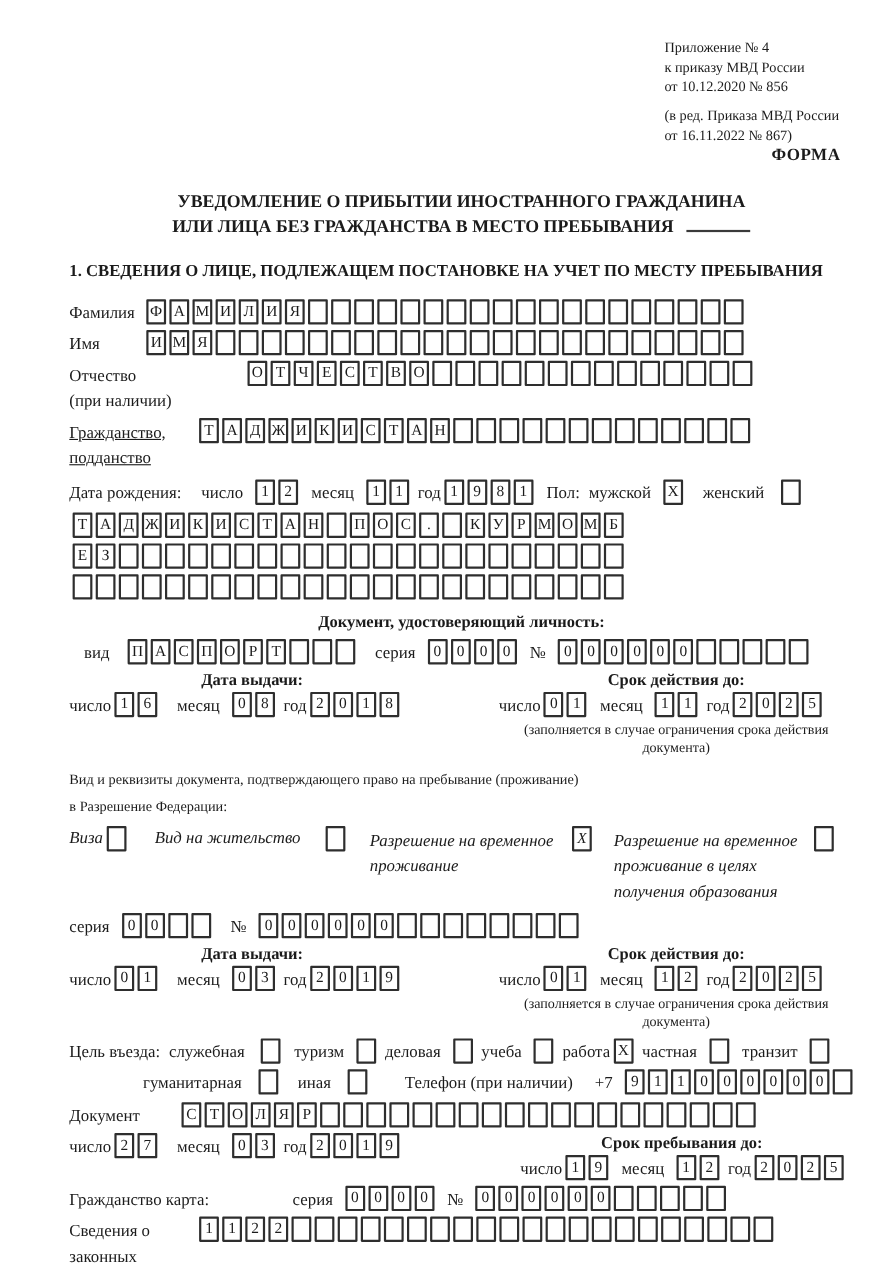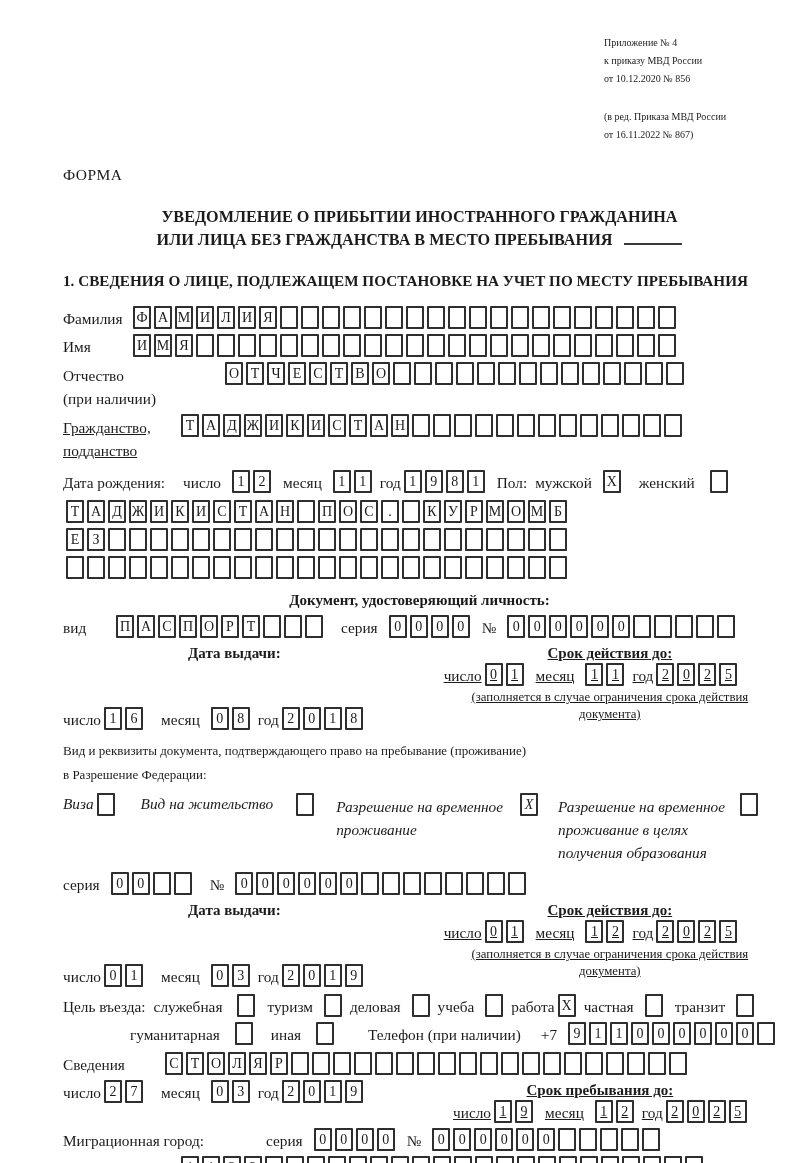--- a/index.html
+++ b/index.html
@@ -1,56 +1,56 @@
 <!DOCTYPE html>
 <html><head>
 <meta charset="utf-8">
 <style>
   * { box-sizing: border-box; margin: 0; padding: 0; }
   html,body { background:#ffffff; }
   body { font-family:"Liberation Serif","DejaVu Serif",serif; color:#1b1b1b; }
   .page { width:800px; height:1163px; background:#fff; padding:34px 24px 14px 63px; overflow:hidden; position:relative; }
 
   
-  .annex { width:172px; margin-left:auto; font-size:10px; line-height:18px; white-space:nowrap;font-family:Liberation Serif, serif; }
-  .annex .rev { margin-top:20px; }
-  .forma { text-align:left; font-weight:normal; font-size:15.5px; margin-top:22px; margin-right:12px; letter-spacing:.4px; }
+  .annex { width:172px; margin-left:auto; font-size:13px; line-height:18px; white-space:nowrap;font-family:Liberation Serif, serif; }
+  .annex .rev { margin-top:8px; }
+  .forma { text-align:right; font-weight:bold; font-size:15.5px; margin-right:12px; letter-spacing:.4px; }
 
   
   .title { text-align:center; font-weight:bold; font-size:16.2px; line-height:23px; margin-top:22px; }
   .blank-line { display:inline-block; width:58px; border-bottom:2.2px solid #3a3a3a; height:15px; margin-left:12px; }
   .sec-heading { font-weight:bold; font-size:15.2px; margin-top:20px; margin-bottom:16px; }
 
   
   .frow { display:flex; align-items:flex-start; font-size:15.3px; margin-bottom:4px; line-height:22px; }
   .cells { display:flex; flex:none; }
   .cell { flex:none; width:18px; height:23px; border:2px solid #2e2e2e; border-radius:1px; margin-left:3px;
           display:flex; align-items:center; justify-content:center; font-size:14px; line-height:1; }
   .lbl { flex:none; padding-top:2px; }
   .lbl-2l div { line-height:23px; }
 
   .w-fam  { width:67px; }
   .w-otch { width:159px; }
   .w-grazh{ width:115px;text-decoration:underline; }
   .w-place{ width:127px; }
   .w-prof { width:99px; }
   .w-reps { width:115px; }
-  .w-vid  { width:50px; }
+  .w-vid  { width:50px;text-align:center; }
 
   .gap-s { margin-left:8px; }  .gap-m { margin-left:12px; }  .gap-l { margin-left:18px; }
 
   .stack  { display:flex; flex-direction:column; }
   .stack .cells { margin-bottom:5px; }
 
   .center-heading { text-align:center; font-weight:bold; font-size:15px; margin:8px 0 6px 0; }
 
   .dates-row { display:flex; margin-bottom:4px; }
   .date-col { display:flex; flex-direction:column; }
-  .date-col.left  { width:352px;gap:44px; }
-  .date-col.right { margin-left:38px;text-decoration:underline; }
+  .date-col.left  { width:352px; }
+  .date-col.right { margin-left:58px; }
   .date-heading { text-align:center; font-weight:bold; font-size:15px; line-height:20px; }
   .date-line { display:flex; align-items:flex-start; font-size:15.3px; line-height:22px; }
   .small-note { font-size:12.8px; text-align:center; line-height:17px; margin-top:2px; }
 
   .intro { font-size:13px; line-height:24px; margin-top:8px; }
 
   .opt-row { display:flex; align-items:flex-start; font-size:15.3px; margin-top:6px; margin-bottom:8px;font-style:italic; }
   .opt-multi { line-height:22px; }
 </style>
 </head>
@@ -559,21 +559,21 @@
         <span class="cell">0</span>
         <span class="cell">0</span>
         <span class="cell">0</span>
         <span class="cell">0</span>
         <span class="cell">0</span>
         <span class="cell"></span>
       </span>
   </div>
 
   <div class="frow" style="margin-top:6px;">
-    <span class="lbl w-prof">Сведения</span>
+    <span class="lbl w-prof">Документ</span>
     <span class="cells">
         <span class="cell">С</span>
         <span class="cell">Т</span>
         <span class="cell">О</span>
         <span class="cell">Л</span>
         <span class="cell">Я</span>
         <span class="cell">Р</span>
         <span class="cell"></span>
         <span class="cell"></span>
         <span class="cell"></span>
@@ -636,21 +636,21 @@
             <span class="cell">2</span>
             <span class="cell">0</span>
             <span class="cell">2</span>
             <span class="cell">5</span>
           </span>
       </div>
     </div>
   </div>
 
   <div class="frow">
-    <span class="lbl" style="width:203px;">Миграционная город:</span>
+    <span class="lbl" style="width:203px;">Гражданство карта:</span>
     <span class="lbl">серия</span>
     <span class="cells gap-s">
         <span class="cell">0</span>
         <span class="cell">0</span>
         <span class="cell">0</span>
         <span class="cell">0</span>
       </span>
     <span class="lbl gap-m">№</span>
     <span class="cells gap-s">
         <span class="cell">0</span>

